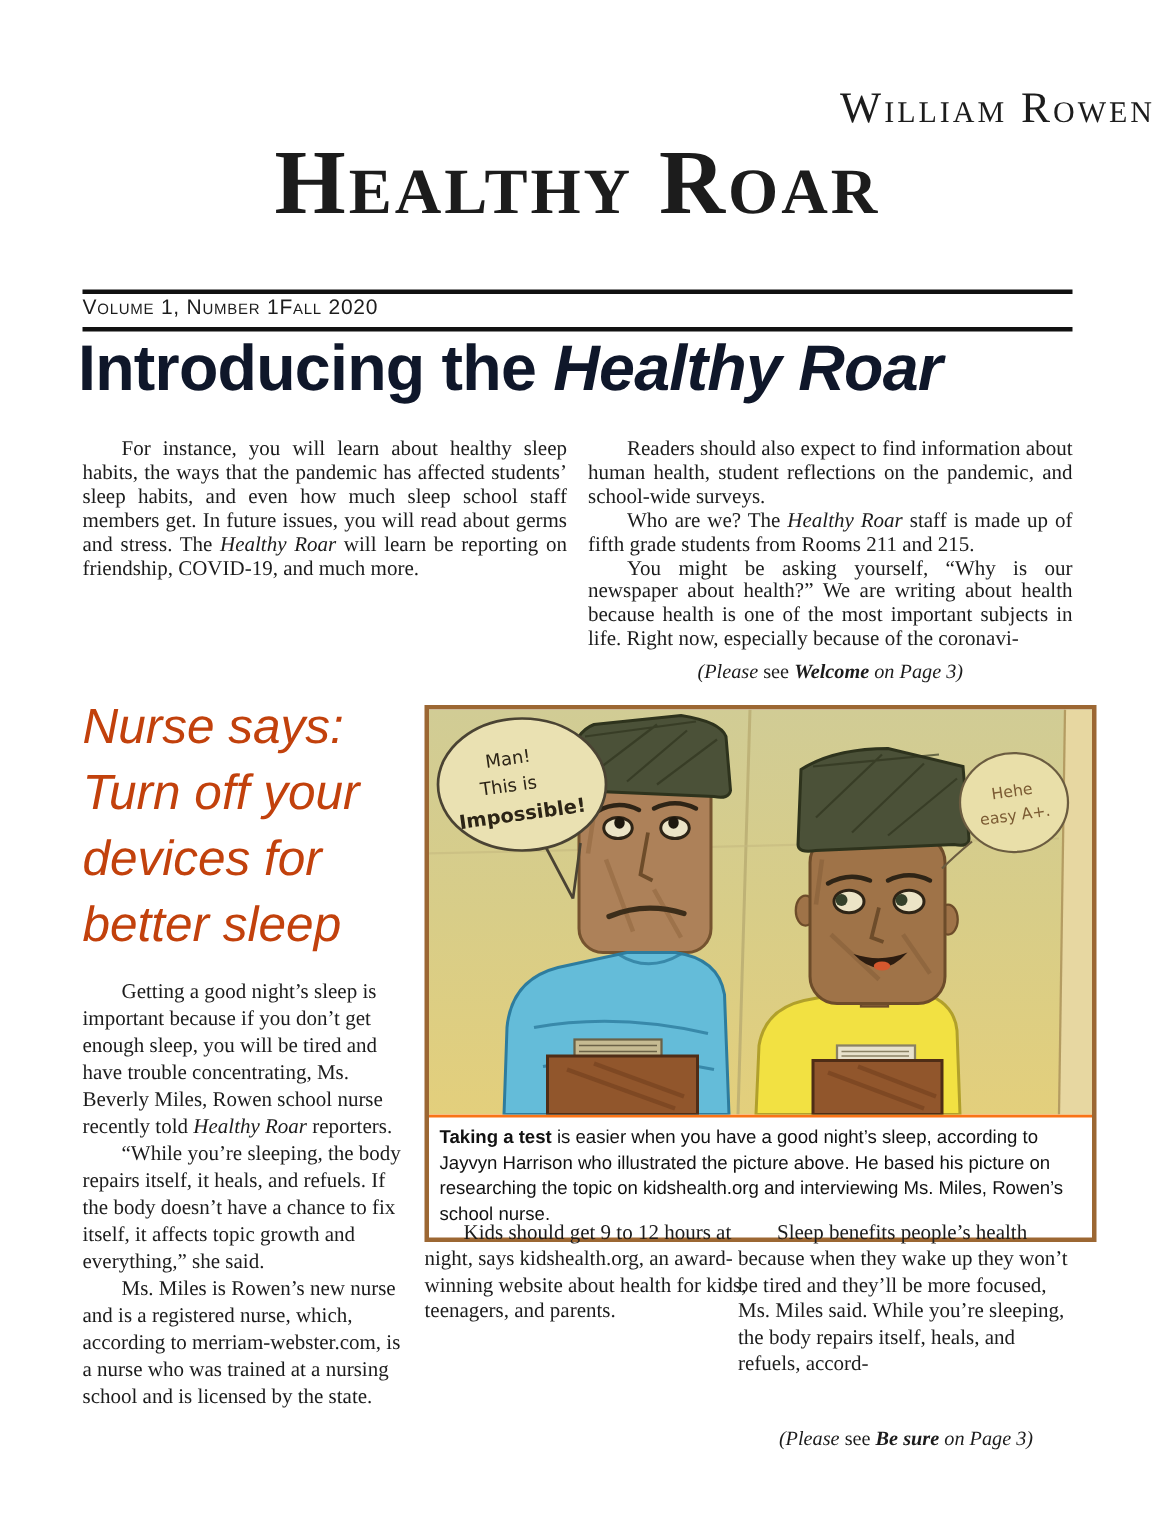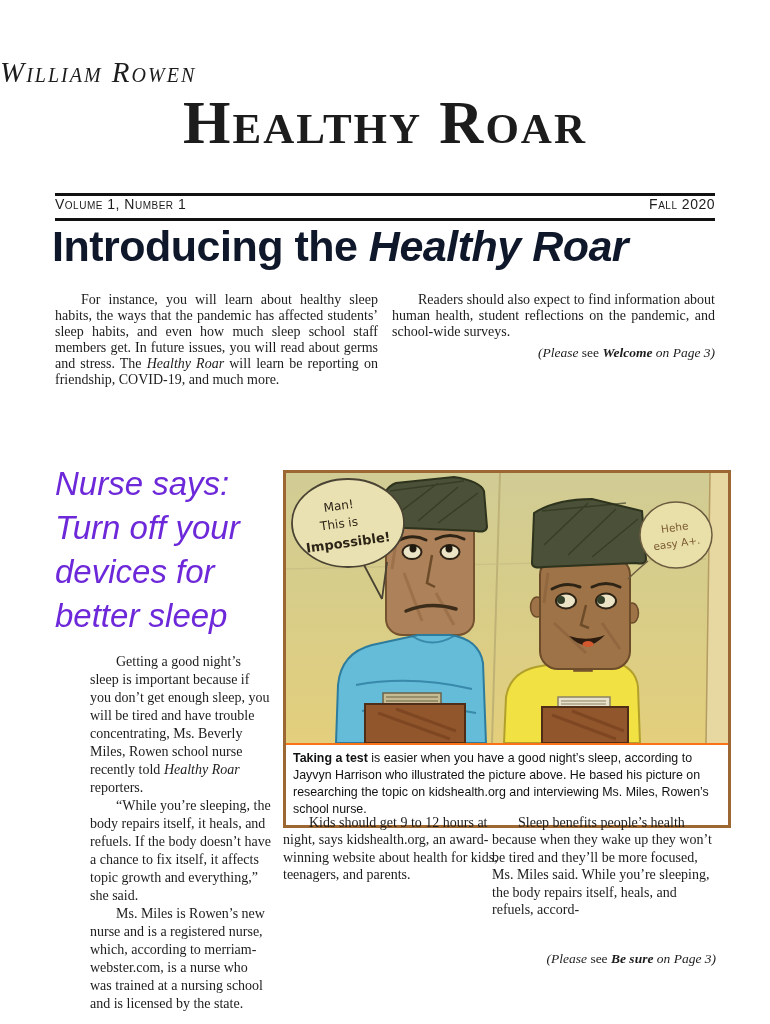--- a/index.html
+++ b/index.html
@@ -1,45 +1,45 @@
 <!DOCTYPE html>
 <html><head>
 <meta charset="utf-8">
 <style>
   html,body{margin:0;padding:0;background:#ffffff;}
   .page{position:relative;width:770px;height:1024px;background:#ffffff;
         font-family:"Liberation Serif",serif;color:#1c1c1c;overflow:hidden;}
 
   
-  .masthead-school{position:absolute;top:56px;left:0;right:0;text-align:left;
-        font-variant:small-caps;font-size:29px;letter-spacing:2px;font-style:italic;}
+  .masthead-school{position:absolute;top:56px;left:0;right:0;text-align:right;
+        font-variant:small-caps;font-size:29px;letter-spacing:2px;}
   .masthead-title{position:absolute;top:88px;left:0;right:0;text-align:center;
         font-variant:small-caps;font-weight:bold;font-size:61px;letter-spacing:2px;}
 
   .rule{position:absolute;left:55px;width:660px;height:3px;background:#111;}
   .rule-top{top:193px;}
   .rule-bottom{top:218px;}
   .issue-line{position:absolute;top:196px;left:55px;width:660px;display:flex;
-        justify-content:space-between;font-family:"Liberation Sans",sans-serif;
+        justify-content:flex-start;font-family:"Liberation Sans",sans-serif;
         font-variant:small-caps;font-size:14px;letter-spacing:.5px;}
 
   
   .lead-headline{position:absolute;top:222px;left:52px;margin:0;
         font-family:"Liberation Sans",sans-serif;font-weight:bold;font-size:43px;
         letter-spacing:-0.5px;color:#0f172a;}
   .lead-cols{position:absolute;top:292px;left:55px;width:660px;display:flex;gap:14px;}
   .lead-col{width:323px;font-size:14px;line-height:15.9px;text-align:justify;}
   p{margin:0;text-indent:26px;}
-  .jump{text-align:right;text-indent:0;font-size:13.5px;margin-top:5px;}
+  .jump{text-align:center;text-indent:0;font-size:13.5px;margin-top:5px;}
 
   
   .nurse-col{position:absolute;top:462px;left:55px;width:217px;}
   .nurse-headline{margin:0;font-family:"Liberation Sans",sans-serif;font-style:italic;
-        font-weight:normal;font-size:33px;line-height:1.33;white-space:pre-line;color:#6d28d9;}
-  .nurse-body{margin-top:15px;font-size:14px;line-height:18px;text-align:left;margin-left:35px;}
+        font-weight:normal;font-size:33px;line-height:1.33;white-space:pre-line;color:#c2410c;}
+  .nurse-body{margin-top:15px;font-size:14px;line-height:18px;text-align:left;}
 
   
   .figure-box{position:absolute;top:470px;left:283px;width:448px;margin:0;
         border:3px solid #9c6733;box-sizing:border-box;background:#fff;}
   .figure-box svg{display:block;}
   figcaption{border-top:2px solid #f97316;padding:5px 7px 7px 7px;
         font-family:"Liberation Sans",sans-serif;font-size:12.4px;line-height:1.37;color:#111;}
   svg text{font-family:"DejaVu Sans",sans-serif;}
 
   
@@ -68,20 +68,22 @@
   <div class="rule rule-bottom"></div>
 
   <h1 class="lead-headline"><span>Introducing the </span><span class="i">Healthy Roar</span></h1>
   <div class="lead-cols">
     <div class="lead-col">
         <p><span>For instance, you will learn about healthy sleep habits, the ways that the pandemic has affected students’ sleep habits, and even how much sleep school staff members get. In future issues, you will read about germs and stress. The </span><span class="i">Healthy Roar</span><span> will learn be reporting on friendship, COVID-19, and much more.</span></p>
       </div>
     <div class="lead-col">
       <div>
           <p><span>Readers should also expect to find information about human health, student reflections on the pandemic, and school-wide surveys.</span></p>
+          <p><span>Who are we? The </span><span class="i">Healthy Roar</span><span> staff is made up of fifth grade students from Rooms 211 and 215.</span></p>
+          <p><span>You might be asking yourself, “Why is our newspaper about health?” We are writing about health because health is one of the most important subjects in life. Right now, especially because of the coronavi-</span></p>
         </div>
       <p class="jump"><span class="i">(Please </span><span>see </span><span class="i b">Welcome</span><span class="i"> on Page 3)</span></p>
     </div>
   </div>
 
   <div class="nurse-col">
     <h2 class="nurse-headline">Nurse says:
 Turn off your
 devices for
 better sleep</h2>

